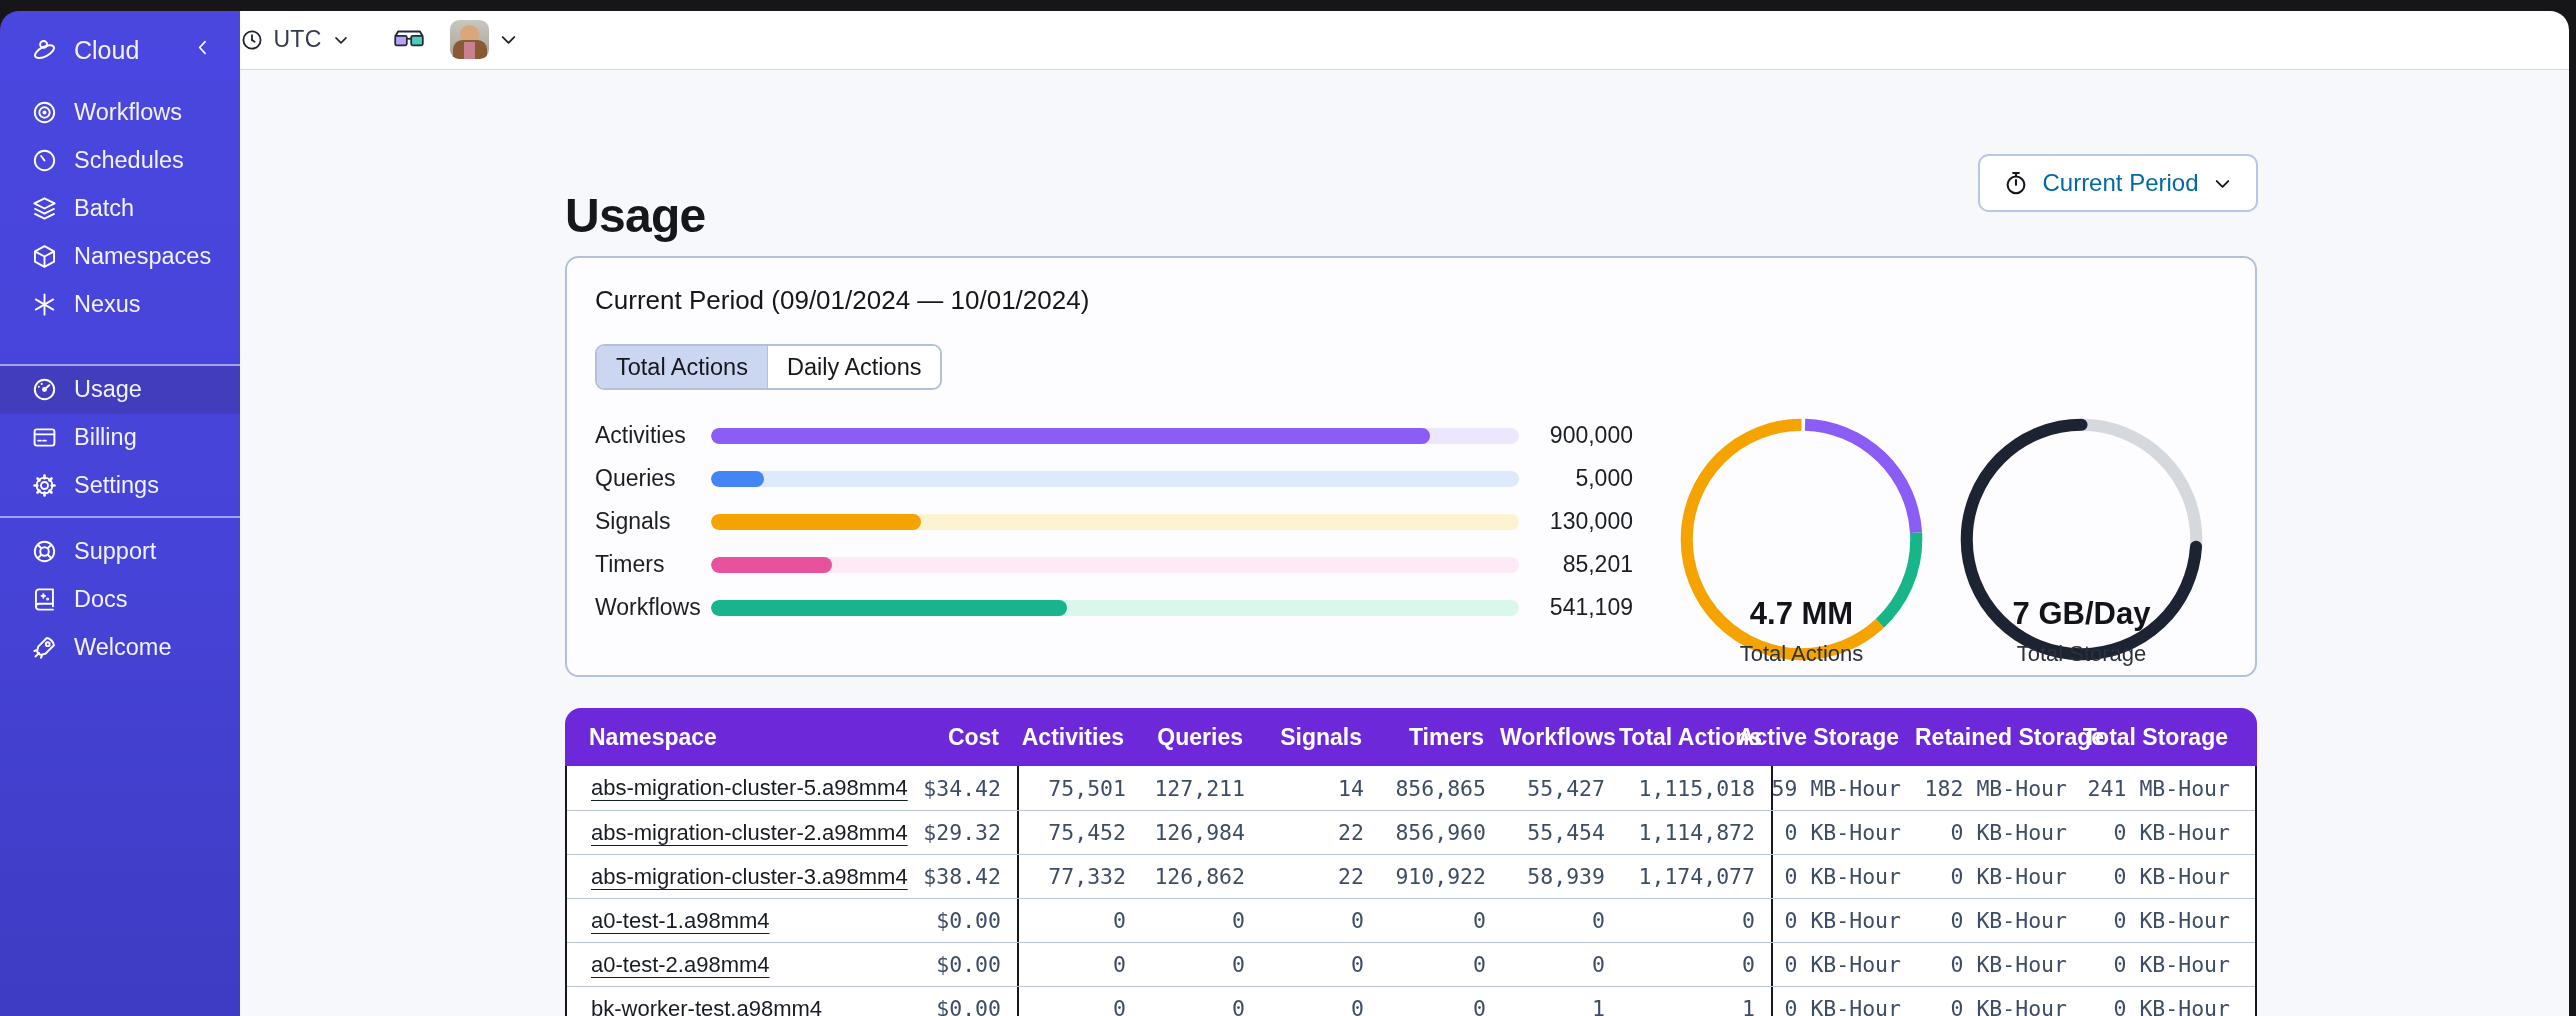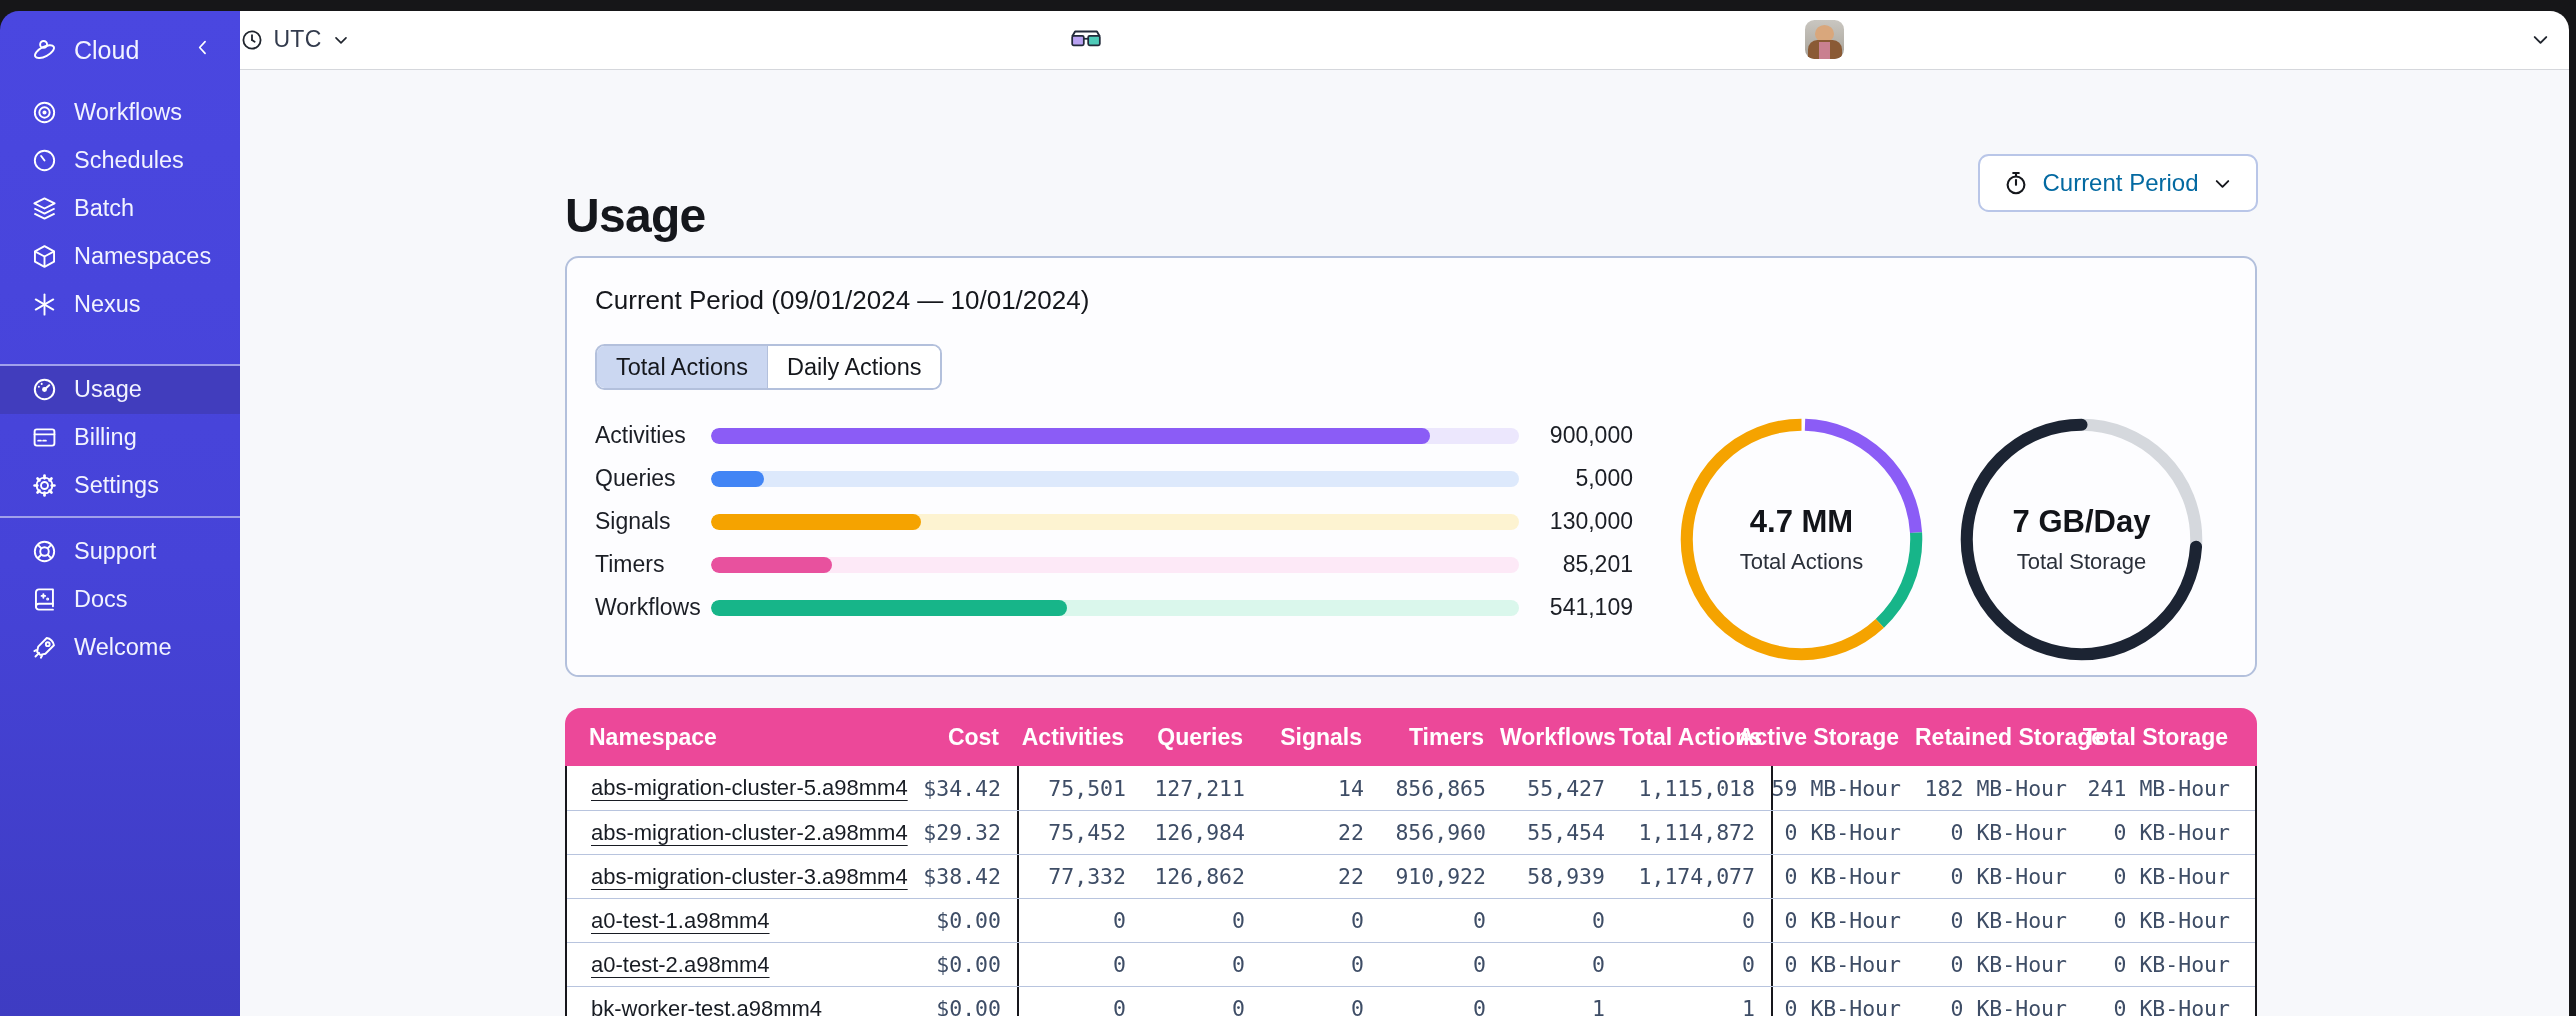--- a/index.html
+++ b/index.html
@@ -19,21 +19,21 @@
   .brand-row{height:51px;margin-top:14.8px;font-weight:500;font-size:25px;}
   .brand-row .collapse{margin-left:auto;margin-right:27px;}
   .nav-main{margin-top:12px;}
   .side-row.active{background:#413dbd;font-weight:500;}
   .side-divider{height:1.3px;background:rgba(233,236,250,0.55);margin-top:36px;}
   .side-divider.second{margin-top:6.7px;}
   .nav-footer{margin-top:9.4px;}
 
   
   .topbar{position:absolute;left:240px;top:6.7px;right:6.7px;height:59px;background:#fff;
-    border-radius:0 19px 0 0;border-bottom:1.3px solid #d5d7dc;display:flex;align-items:center;justify-content:space-between;padding-right:17px;}
+    border-radius:0 19px 0 0;border-bottom:1.3px solid #d5d7dc;display:flex;align-items:center;justify-content:flex-start;padding-right:17px;}
   .tz-group{display:flex;align-items:center;gap:9.4px;cursor:pointer;}
   .tz-label{font-size:23px;color:#333b4d;font-weight:500;letter-spacing:0.3px;}
   .glasses{margin-left:42px;cursor:pointer;display:flex;}
   .avatar{margin-left:25px;width:39px;height:39px;border-radius:9.4px;position:relative;overflow:hidden;cursor:pointer;
     background:linear-gradient(180deg,#c9c6c0 0%,#b5b1a9 60%,#a39e96 100%);}
   .avatar::before{content:"";position:absolute;left:10px;top:4.7px;width:19px;height:17.4px;border-radius:50% 50% 46% 46%;background:#d9a77c;}
   .avatar::after{content:"";position:absolute;left:2.7px;top:20px;width:34px;height:20px;border-radius:9.4px 9.4px 0 0;background:#8a5a35;}
   .avatar .shirt{position:absolute;left:14px;top:22px;width:10.7px;height:17px;background:#c98090;z-index:2;}
   .caret{margin-left:8px;display:flex;cursor:pointer;}
 
@@ -54,30 +54,30 @@
 
   .bars{position:absolute;left:28px;top:156px;width:1066px;}
   .bar-row{display:flex;align-items:center;height:43px;}
   .bar-label{width:116px;font-size:23px;color:#1b1e25;}
   .bar-track{position:relative;width:808px;height:16px;border-radius:8px;overflow:hidden;}
   .bar-fill{position:absolute;left:0;top:0;bottom:0;border-radius:8px;}
   .bar-value{width:114px;text-align:right;font-size:23px;color:#1b1e25;}
 
   .donut{position:absolute;width:255px;height:255px;top:154px;}
   .donut svg{position:absolute;left:0;top:0;}
-  .donut-center{position:absolute;inset:0;display:flex;flex-direction:column;align-items:center;justify-content:center;gap:9.4px;}
+  .donut-center{position:absolute;inset:0;display:flex;flex-direction:column;align-items:center;justify-content:flex-end;gap:9.4px;}
   .donut-value{font-size:31px;font-weight:600;color:#121419;}
   .donut-label{font-size:22px;color:#2b303a;}
   #donut0{left:1107px;}
   #donut1{left:1387px;}
 
   
   .usage-table{position:absolute;left:325px;top:638px;width:1692px;}
   .t-grid{display:grid;grid-template-columns:268px 182px 125px 119px 119px 122px 119px 150px 146px 166px 174px;align-items:center;}
-  .t-header{background:#ec4899;color:#fff;height:58px;border-radius:16px 16px 0 0;}
+  .t-header{background:#6d28d9;color:#fff;height:58px;border-radius:16px 16px 0 0;}
   .t-header .cell{font-size:23px;font-weight:600;}
   .t-body{border-left:2.7px solid #17171c;border-right:2.7px solid #17171c;background:#fff;}
   .t-row{height:44px;background:#fff;}
   .t-row + .t-row{border-top:1.3px solid #b8c4de;}
   .cell{padding-right:16px;text-align:right;white-space:nowrap;}
   .cell.c0{text-align:left;padding-left:24px;padding-right:0;}
   .cell.c10{padding-right:27px;}
   .t-row .cell{font-family:"DejaVu Sans Mono",monospace;font-size:21.5px;color:#3e4d66;}
   .t-row .cell.c0{font-family:"Liberation Sans",sans-serif;font-size:22px;}
   .t-row .cell.g1,.t-header .cell.g1{border-left:2.7px solid #17171c;height:100%;display:flex;align-items:center;justify-content:flex-end;}

